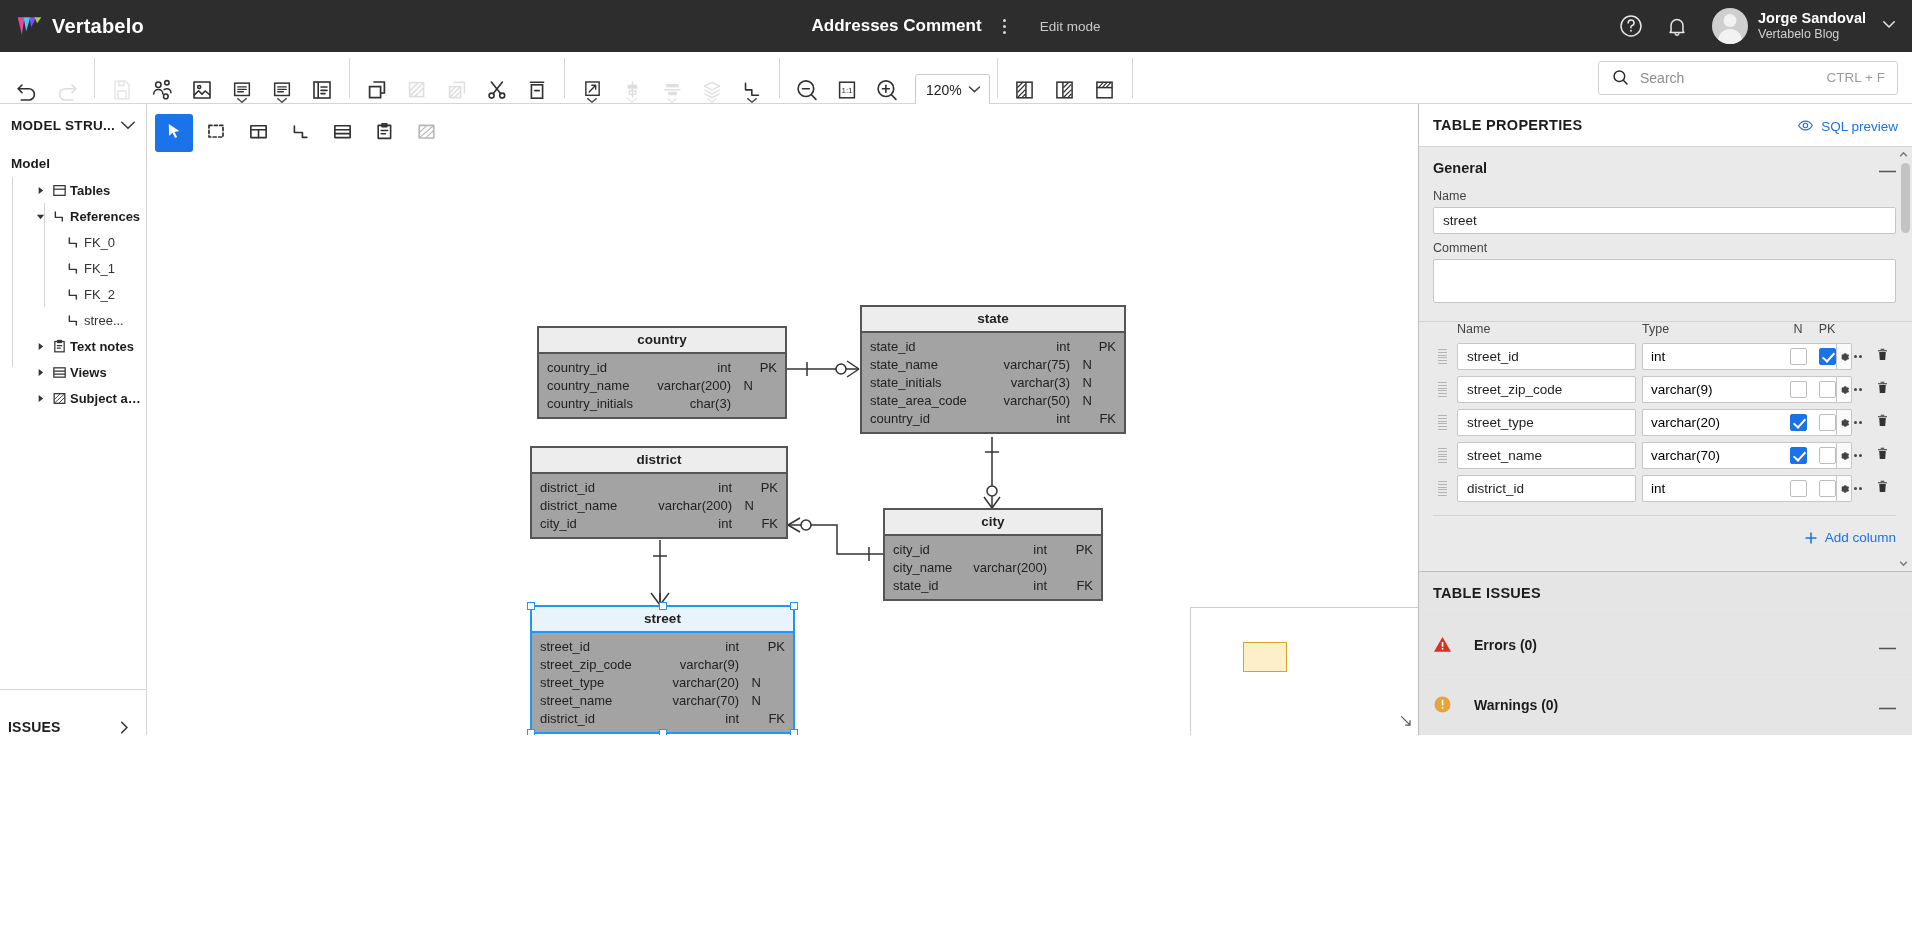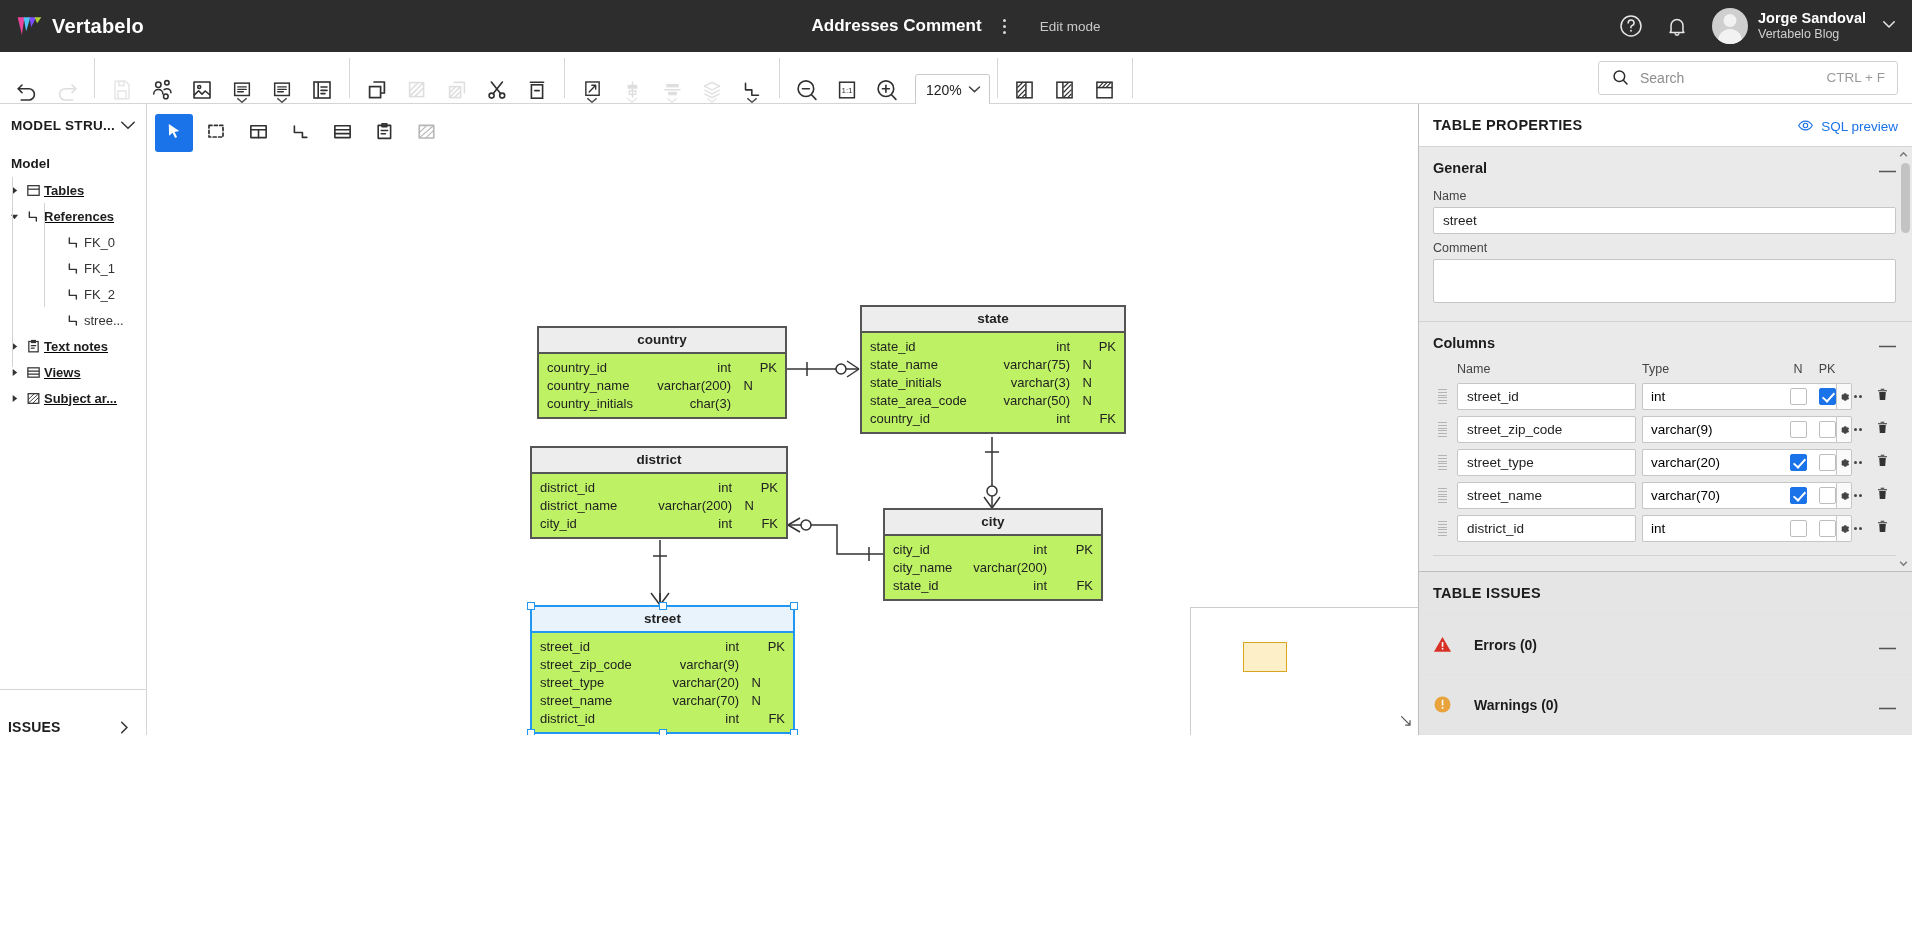--- a/index.html
+++ b/index.html
@@ -81,21 +81,21 @@
   .sb-model { font-size: 13.5px; font-weight:700; color:#1c1c1c; padding: 10px 0 6px 11px; }
   .tree { padding-left: 0; font-size: 13px; position: relative; }
   .tnode {
     display:flex; align-items:center; height: 26px; cursor:pointer; position:relative;
     white-space:nowrap; padding-right:4px;
   }
   .tw-arrow { width: 16px; display:flex; align-items:center; justify-content:center; flex:0 0 16px; }
   .tw-icon { width: 22px; display:flex; align-items:center; justify-content:center; flex:0 0 22px; }
   .tw-label { font-weight:700; color:#1c1c1c; font-size:13px; overflow:hidden; text-overflow:ellipsis; }
   .tw-label.leaf { font-weight:400; color:#333; }
-  .lvl1 { padding-left: 6px; text-decoration: underline; }
+  .lvl1 { padding-left: 32px; }
   .lvl2 { padding-left: 46px; }
   .guide { position:absolute; background:#d3d3d3; }
   .issues-bar {
     margin-top: auto; height: 46px; border-top:1px solid #d5d5d5; display:flex;
     align-items:flex-end; justify-content:space-between; padding: 0 14px 0 8px; cursor:pointer;
   }
   .issues-label { font-size: 14px; font-weight:700; color:#1c1c1c; letter-spacing:.2px; }
 
   
   .canvas { flex: 1; position: relative; background:#fff; overflow:hidden; min-width:0; }
@@ -103,21 +103,21 @@
     position:absolute; top: 10px; left: 8px; display:flex; align-items:center; gap: 0; z-index: 5;
   }
   .ctool {
     width: 38px; height: 38px; display:flex; align-items:center; justify-content:center;
     cursor:pointer; border-radius:3px; margin-right: 4px;
   }
   .ctool.active { background:#1a73e8; }
   .ctool.disabled { opacity:.35; }
 
   
-  .ertable { position:absolute; background:#bef264; border:2px solid #555; font-size:13px; color:#222; }
+  .ertable { position:absolute; background:#a3a3a3; border:2px solid #555; font-size:13px; color:#222; }
   .ert-head {
     background:#ededed; border-bottom:2px solid #555; text-align:center; font-weight:700;
     padding: 4px 0 5px; font-size: 13.5px;
   }
   .ert-body { padding: 4px 0 5px; }
   .ert-row { display:flex; align-items:center; height:18px; padding: 0 8px; }
   .ert-c1 { flex: 1; white-space:nowrap; }
   .ert-c2 { text-align:right; white-space:nowrap; }
   .ert-c3 { width: 16px; text-align:right; white-space:nowrap; margin-left: 6px;}
   .ert-c4 { width: 24px; text-align:right; white-space:nowrap; }
@@ -850,28 +850,20 @@
         <div class="fld-label">Name</div>
         <div class="fld-wrap">
           <input class="inp" value="street" style="">
         </div>
         <div class="fld-label" style="padding-top:7px">Comment</div>
         <div class="fld-wrap">
           <textarea class="ta" style=""></textarea>
         </div>
         <div class="sect-div"></div>
 
-        <div class="sect-head">
-          <span class="sect-title">Columns</span>
-          <span class="minus">
-            <svg width="17" height="3" viewBox="0 0 18 3">
-                <rect width="18" height="1.6" y="0.7" fill="#555"></rect>
-              </svg>
-          </span>
-        </div>
         <div class="cols-header">
           <span class="ch-grip"></span>
           <span class="ch-name">Name</span>
           <span class="ch-type">Type</span>
           <span class="ch-n">N</span>
           <span class="ch-pk">PK</span>
           <span class="ch-dots"></span>
           <span class="ch-trash"></span>
         </div>
         <div id="col-rows">

